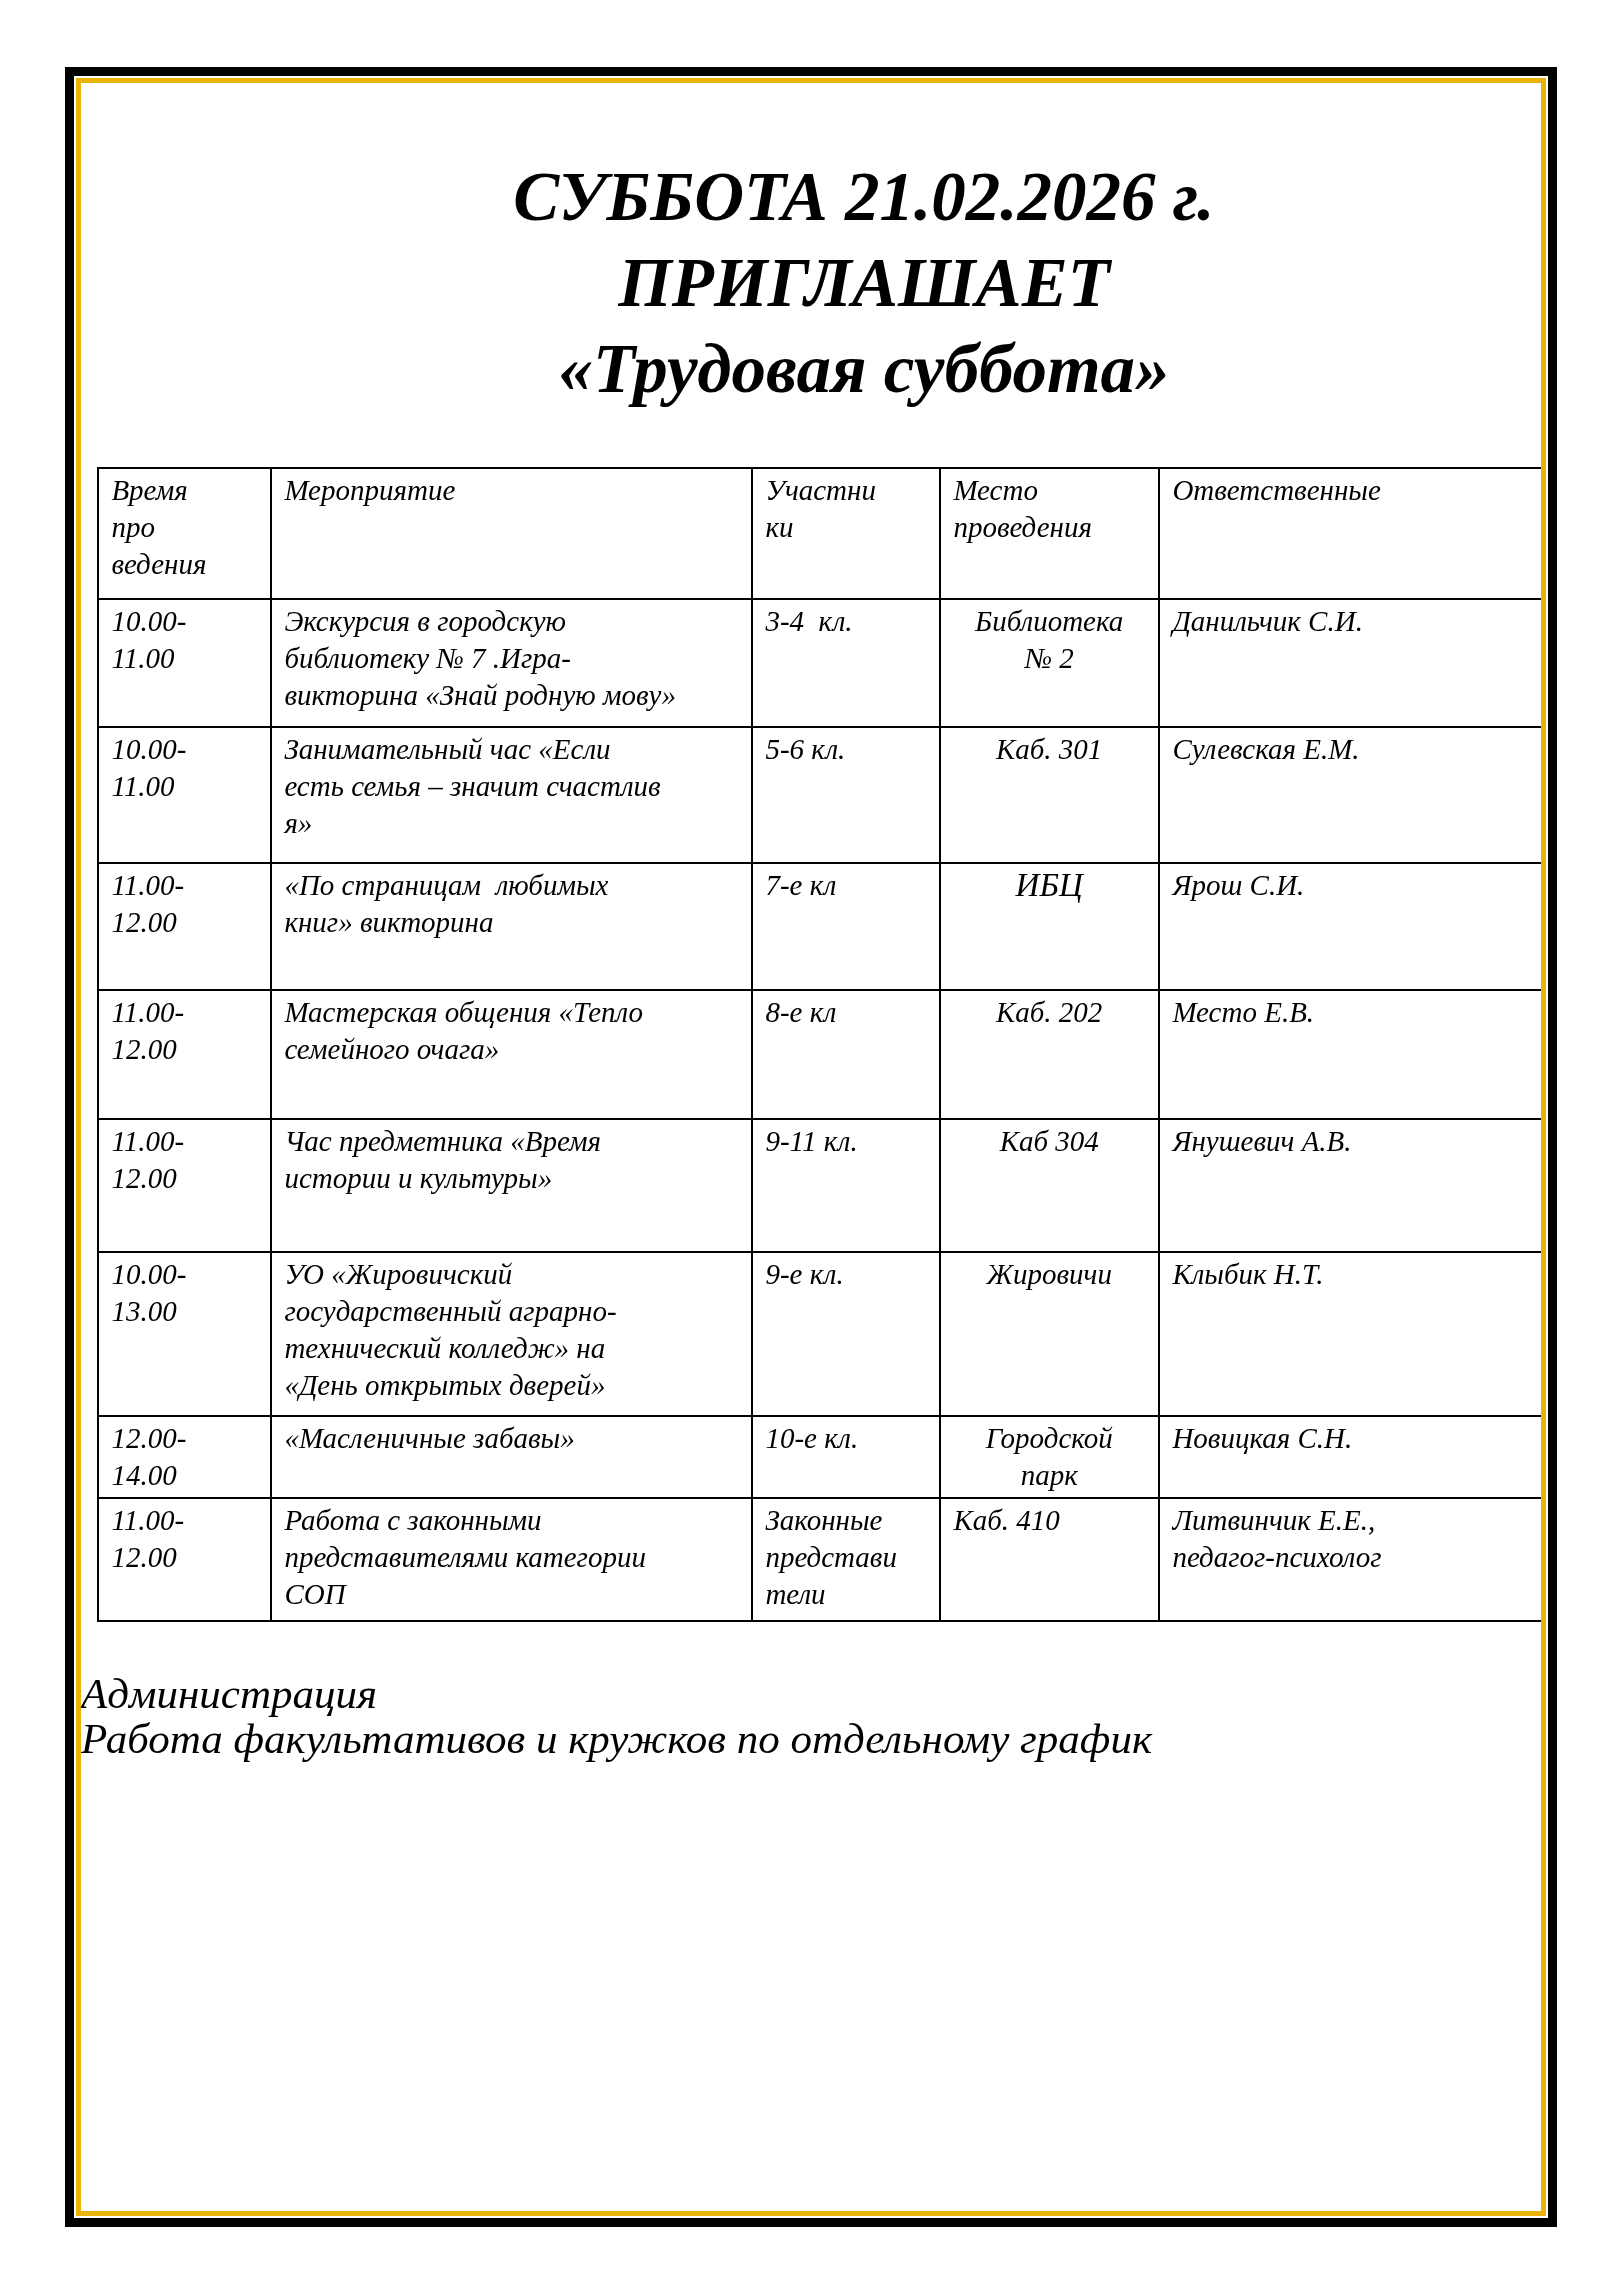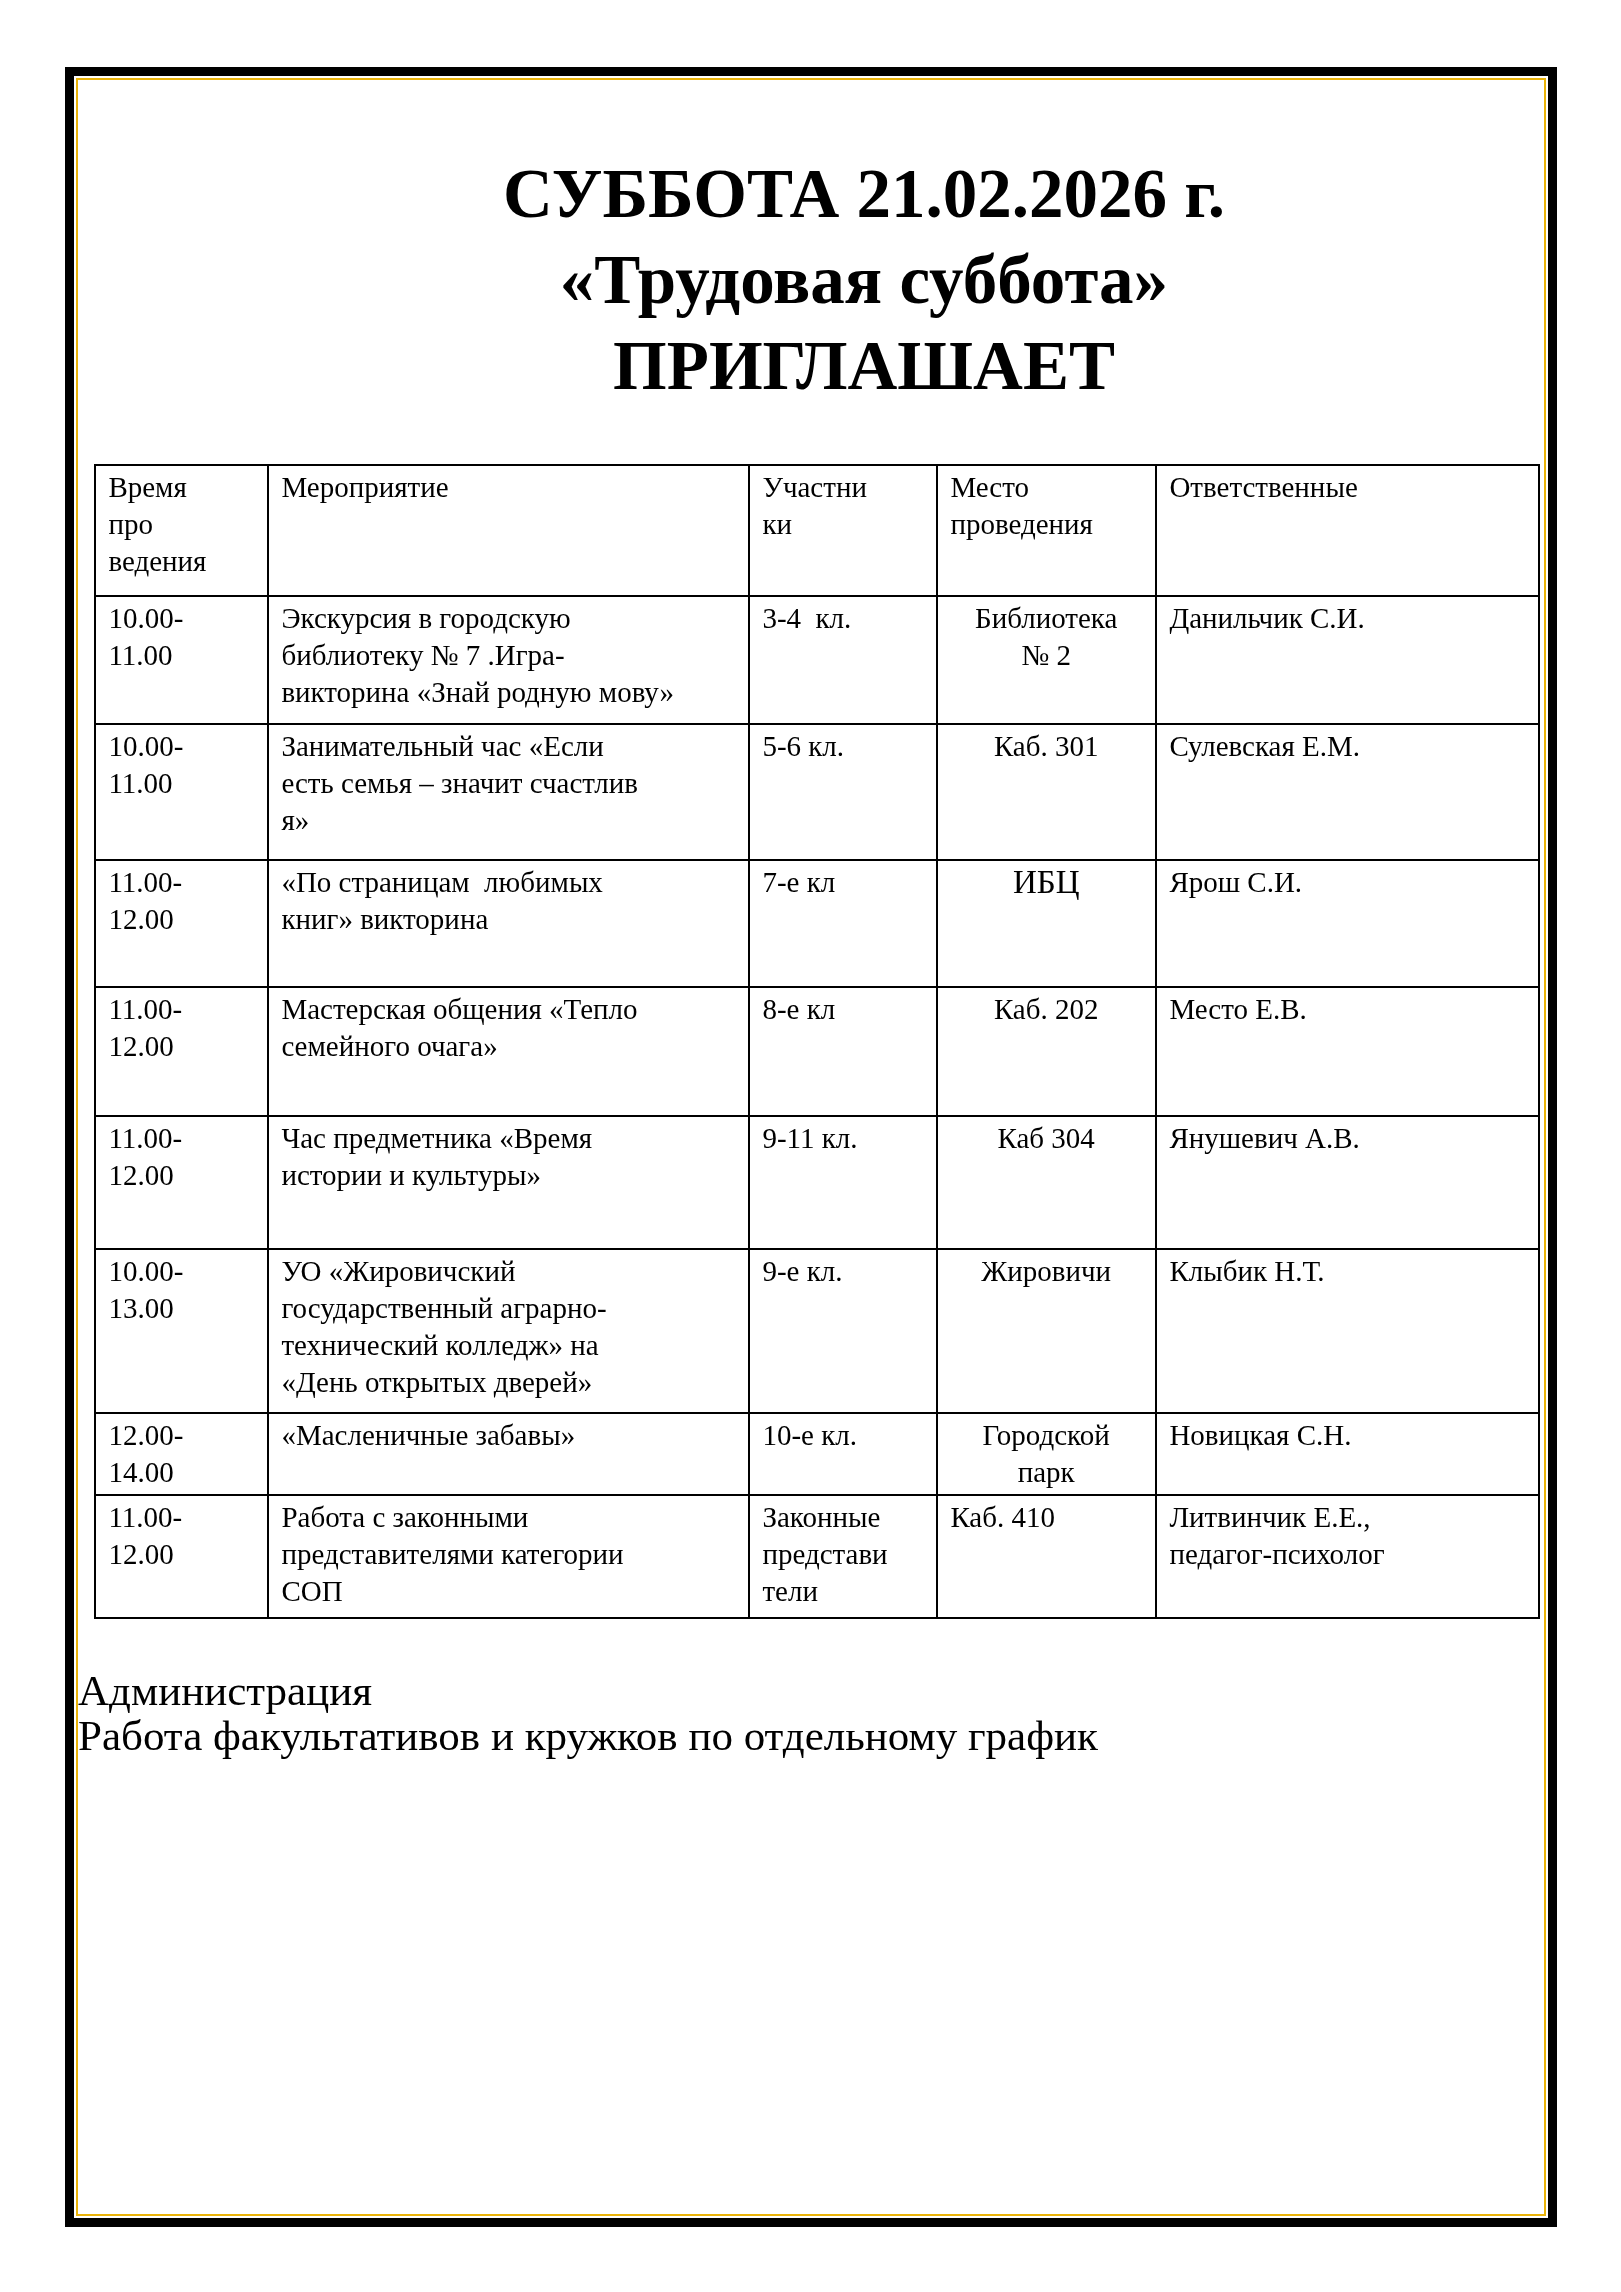--- a/index.html
+++ b/index.html
@@ -17,22 +17,23 @@
     top: 67px;
     width: 1492px;
     height: 2160px;
     border: 9.8px solid #000000;
     padding: 2px;
     background: #ffffff;
   }
   .frame-inner {
     width: 100%;
     height: 100%;
-    border: 2px solid #eab308;
+    border: 5px solid #eab308;
     overflow: hidden;
+    font-style: italic;
   }
   .title {
     margin-top: 71px;
     margin-left: 106px;
     text-align: center;
     font-size: 69px;
     font-weight: bold;
     line-height: 86px;
     letter-spacing: 0px;
     white-space: nowrap;
@@ -82,22 +83,22 @@
   }
 </style>
 </head>
 <body>
 
 <div class="frame-outer">
   <div class="frame-inner">
 
     <div class="title">
       <div>СУББОТА 21.02.2026 г.</div>
+      <div>ПРИГЛАШАЕТ</div>
       <div>«Трудовая суббота»</div>
-      <div>ПРИГЛАШАЕТ</div>
     </div>
 
     <table class="schedule">
       <colgroup>
         <col class="c-time">
         <col class="c-event">
         <col class="c-participants">
         <col class="c-place">
         <col class="c-responsible">
       </colgroup>

